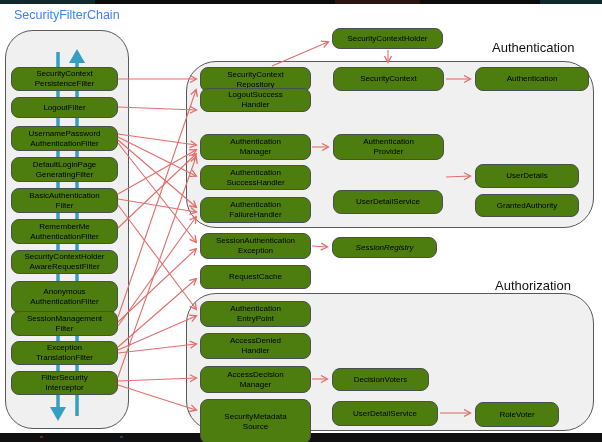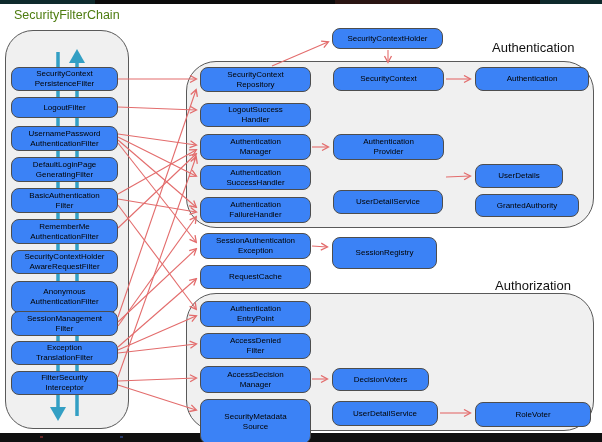--- a/index.html
+++ b/index.html
@@ -7,29 +7,29 @@
     width:602px;height:442px;position:relative;overflow:hidden;
     background:#ffffff;
     font-family:"Liberation Sans", sans-serif;
     color:#1a1a1a;
   }
   .bar{position:absolute;left:0;width:602px;}
   #top-bar{top:0;height:4px;background:linear-gradient(90deg,#0e2a2c 0 95px,#0b0b0b 95px 335px,#2a1512 335px 420px,#0b0b0b 420px 540px,#0e2a2c 540px 602px);}
   #bottom-bar{top:433px;height:9px;background:#101010;}
   #bottom-bar .speck{position:absolute;top:3px;width:3px;height:2px;opacity:.55;}
   .title{
-    position:absolute;left:14px;top:8px;font-size:12.5px;color:#4d7c0f;
+    position:absolute;left:14px;top:8px;font-size:12.5px;color:#3b82f6;
   }
   .region-label{position:absolute;font-size:13px;color:#111;}
   .container{
     position:absolute;background:#f0f0f0;border:1.5px solid #595959;
     border-radius:28px;box-sizing:border-box;z-index:1;
   }
   .box{
-    position:absolute;background:#3b82f6;border:1.3px solid #4d4d4d;
+    position:absolute;background:#4d7c0f;border:1.3px solid #4d4d4d;
     border-radius:8px;box-sizing:border-box;z-index:3;
     display:flex;align-items:center;justify-content:center;text-align:center;
     font-size:8px;line-height:1.25;white-space:pre-line;color:#000;
   }
   svg.layer{position:absolute;left:0;top:0;z-index:4;pointer-events:none;}
   svg#flow-layer{z-index:2;}
 </style>
 </head>
 <body>
 
@@ -75,54 +75,54 @@
 <div class="region-label" style="left:492px;top:40px;">Authentication</div>
 <div class="container" style="left:186px;top:61px;width:408px;height:167px;border-radius:30px;"></div>
 
 <div class="region-label" style="left:495px;top:278px;">Authorization</div>
 <div class="container" style="left:186px;top:293px;width:408px;height:138px;border-radius:30px;"></div>
 
 <div class="box" style="left:332px;top:28px;width:111px;height:21px;">SecurityContextHolder</div>
 
 <div class="box" style="left:200px;top:67px;width:111px;height:25px;">SecurityContext
 Repository</div>
-<div class="box" style="left:200px;top:103px;width:111px;height:24px;">LogoutSuccess
+<div class="box" style="left:200px;top:88px;width:111px;height:24px;">LogoutSuccess
 Handler</div>
 <div class="box" style="left:200px;top:134px;width:111px;height:26px;">Authentication
 Manager</div>
 <div class="box" style="left:200px;top:165px;width:111px;height:25px;">Authentication
 SuccessHandler</div>
 <div class="box" style="left:200px;top:197px;width:111px;height:26px;">Authentication
 FailureHandler</div>
 
 <div class="box" style="left:333px;top:67px;width:111px;height:24px;">SecurityContext</div>
 <div class="box" style="left:333px;top:134px;width:111px;height:26px;">Authentication
 Provider</div>
 <div class="box" style="left:333px;top:166px;width:110px;height:24px;margin-top:24px;">UserDetailService</div>
 
 <div class="box" style="left:475px;top:67px;width:114px;height:24px;">Authentication</div>
-<div class="box" style="left:475px;top:164px;width:88px;height:24px;">UserDetails</div>
+<div class="box" style="left:475px;top:164px;width:104px;height:24px;">UserDetails</div>
 <div class="box" style="left:475px;top:194px;width:104px;height:23px;">GrantedAuthority</div>
 
 <div class="box" style="left:200px;top:233px;width:111px;height:26px;">SessionAuthentication
 Exception</div>
-<div class="box" style="left:332px;top:237px;width:105px;height:32px;">SessionRegistry</div>
-<div class="box" style="left:200px;top:265px;width:111px;height:24px;">RequestCache</div>
+<div class="box" style="left:332px;top:237px;width:105px;height:21px;font-style:italic;">SessionRegistry</div>
+<div class="box" style="left:200px;top:265px;width:111px;height:24px;border-radius:7px;">RequestCache</div>
 
 <div class="box" style="left:200px;top:301px;width:111px;height:26px;">Authentication
 EntryPoint</div>
 <div class="box" style="left:200px;top:333px;width:111px;height:26px;">AccessDenied
-Filter</div>
+Handler</div>
 <div class="box" style="left:200px;top:366px;width:111px;height:27px;">AccessDecision
 Manager</div>
 <div class="box" style="left:200px;top:399px;width:111px;height:45px;">SecurityMetadata
 Source</div>
 <div class="box" style="left:332px;top:368px;width:97px;height:23px;">DecisionVoters</div>
 <div class="box" style="left:332px;top:401px;width:106px;height:25px;">UserDetailService</div>
-<div class="box" style="left:475px;top:402px;width:116px;height:25px;">RoleVoter</div>
+<div class="box" style="left:475px;top:402px;width:84px;height:25px;">RoleVoter</div>
 
 <svg class="layer" width="602" height="442" viewBox="0 0 602 442">
   <defs>
     <marker id="ra" markerWidth="9" markerHeight="9" refX="7" refY="4.5" orient="auto" markerUnits="userSpaceOnUse">
       <path d="M1,1 L7.5,4.5 L1,8" fill="none" stroke="#e36c6c" stroke-width="1.3"></path>
     </marker>
   </defs>
   <g stroke="#e36c6c" stroke-width="1.1" fill="none">
     <line x1="118" y1="79" x2="196" y2="79" marker-end="url(#ra)"></line>
     <line x1="118" y1="107" x2="196" y2="110" marker-end="url(#ra)"></line>

